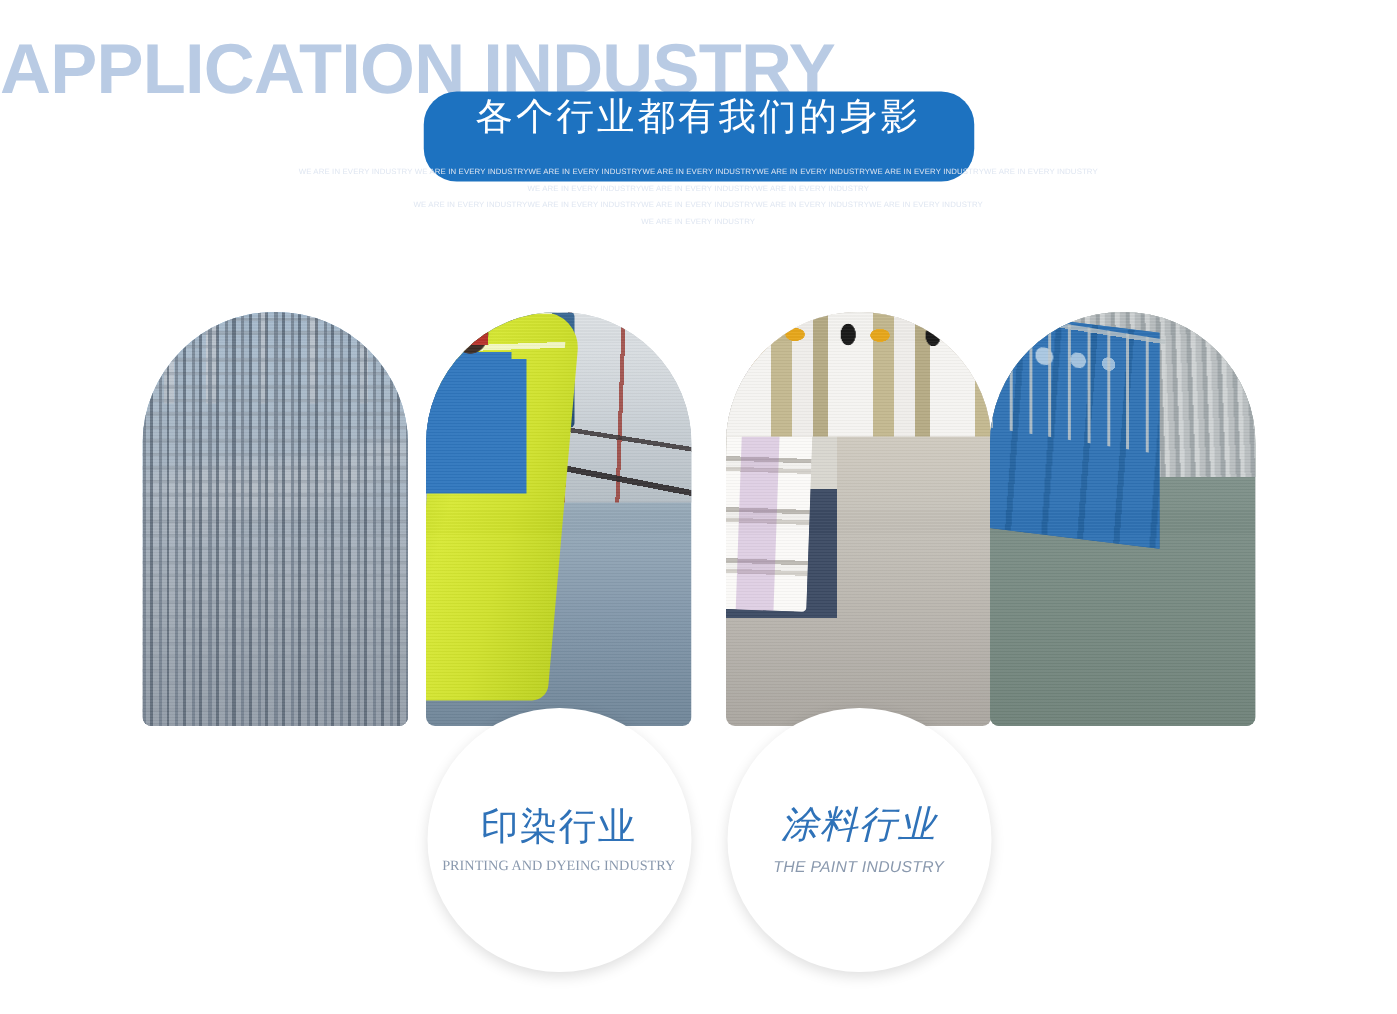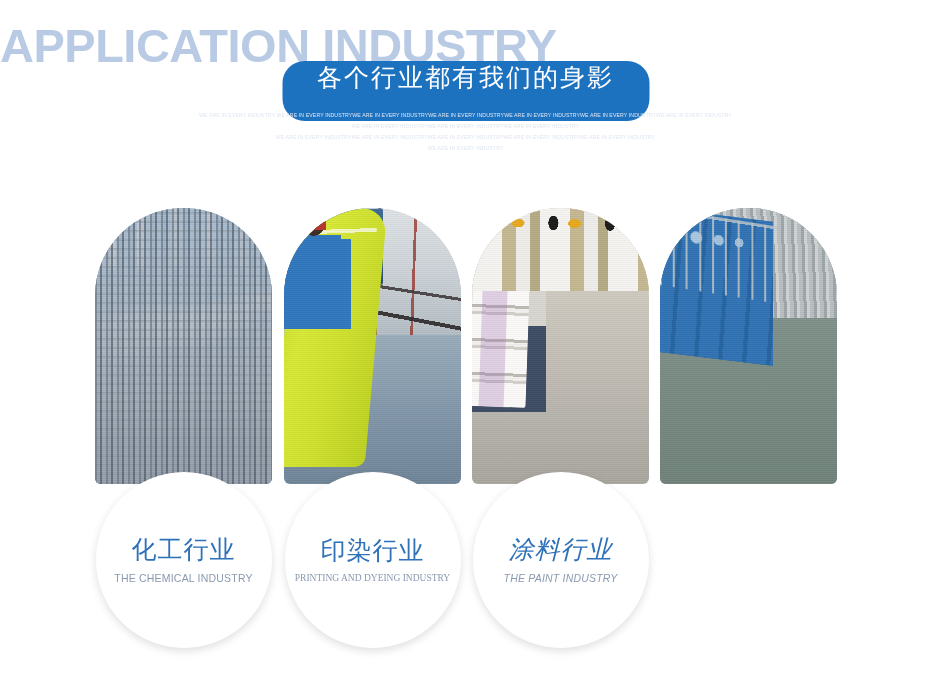--- a/index.html
+++ b/index.html
@@ -91,21 +91,21 @@
 
   .card {
     position: absolute;
     top: 0;
     width: 177px;
     height: 276px;
   }
 
   .card-0 { left: 95px; }
   .card-1 { left: 284px; padding-left: 11px; }
-  .card-2 { left: 472px; font-style: italic; }
+  .card-2 { left: 484px; font-style: italic; }
   .card-3 { left: 660px; }
 
   .card-photo {
     position: absolute;
     inset: 0;
     border-radius: 88px 88px 6px 6px;
     overflow: hidden;
   }
 
   .card-photo .layer { position: absolute; inset: 0; }
@@ -405,24 +405,20 @@
 
   <div class="cards">
 
     <div class="card card-0">
       <div class="card-photo">
         <div class="layer ph-chem-sky"></div>
         <div class="layer ph-chem-plume"></div>
         <div class="layer ph-chem-towers"></div>
         <div class="layer ph-chem-plant"></div>
         <div class="photo-grain"></div>
-      </div>
-      <div class="badge">
-        <div class="badge-cn">化工行业</div>
-        <div class="badge-en">THE CHEMICAL INDUSTRY</div>
       </div>
     </div>
 
     <div class="card card-1">
       <div class="card-photo">
         <div class="layer ph-dye-bg"></div>
         <div class="layer ph-dye-ceiling"></div>
         <div class="layer ph-dye-pipes"></div>
         <div class="layer ph-dye-machine"></div>
         <div class="layer ph-dye-fabric"></div>

